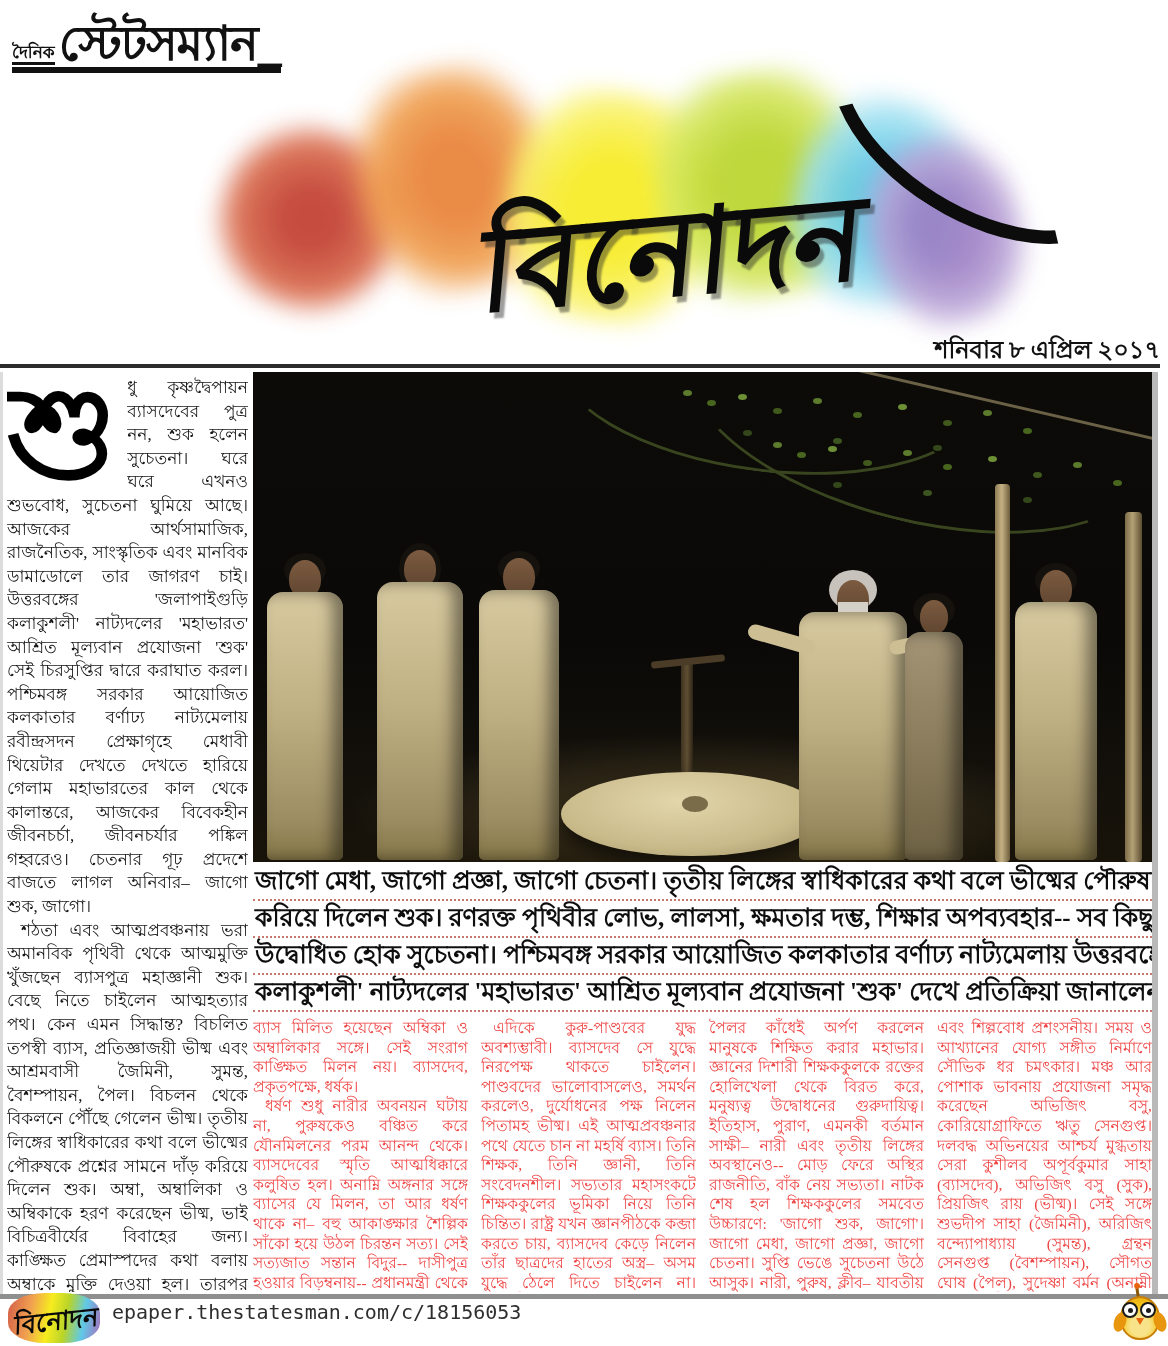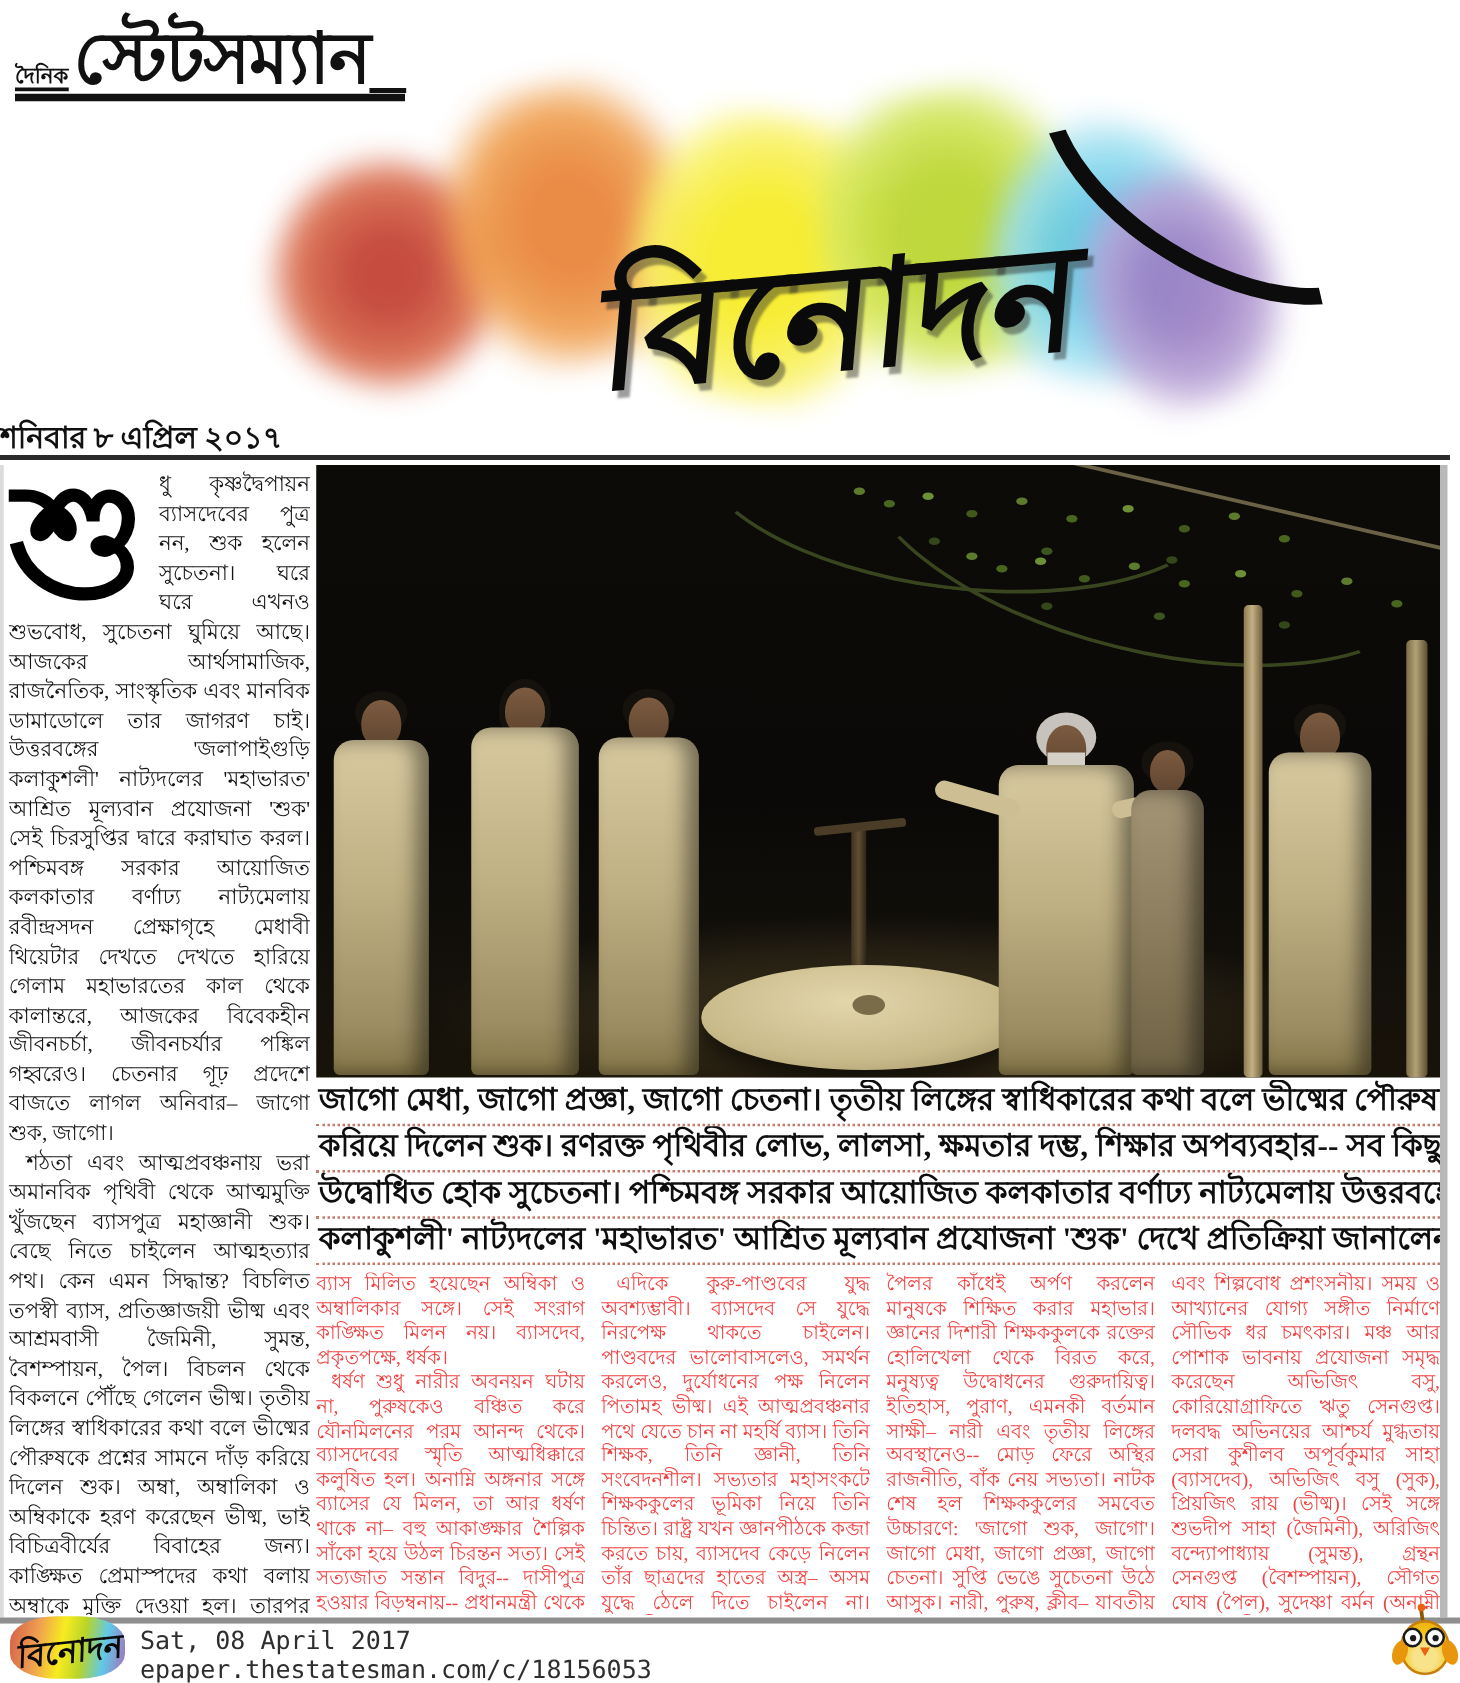--- a/index.html
+++ b/index.html
@@ -15,21 +15,21 @@
   .paper-logo {
     position:absolute; left:12px; top:22px;
     display:flex; align-items:flex-end; gap:4px;
     border-bottom:6px solid #111; padding-bottom:2px;
     color:#111;
   }
   .paper-logo .prefix {
     font-size:17px; font-weight:bold; border-bottom:3px solid #111; line-height:1.05;
   }
   .paper-logo .name {
-    font-size:57px; font-weight:bold; line-height:0.9; letter-spacing:-1px;
+    font-size:48px; font-weight:bold; line-height:0.9; letter-spacing:-1px;
     font-family:"Liberation Serif", serif;
     text-align:right;
   }
   .splash { position:absolute; left:225px; top:34px; width:730px; height:296px; }
   .blob { position:absolute; border-radius:35%; filter:blur(10px); opacity:.9; }
   .blob.red    { left:-10px; top:90px;  width:190px; height:190px; background:radial-gradient(#c0392b 20%, #d96a4a 55%, transparent 75%); transform:rotate(20deg); }
   .blob.orange { left:130px; top:30px;  width:200px; height:230px; background:radial-gradient(#e87f33 25%, #f0a050 55%, transparent 78%); transform:rotate(-12deg); }
   .blob.yellow { left:280px; top:55px;  width:210px; height:235px; background:radial-gradient(#f7ec1f 30%, #f9f26a 60%, transparent 80%); transform:rotate(9deg); }
   .blob.green  { left:430px; top:35px;  width:210px; height:230px; background:radial-gradient(#b9d428 28%, #d3e65c 58%, transparent 80%); transform:rotate(-8deg); }
   .blob.cyan   { left:565px; top:60px;  width:180px; height:215px; background:radial-gradient(#5fc9e8 25%, #9adef0 55%, transparent 78%); transform:rotate(14deg); }
@@ -41,21 +41,21 @@
     text-shadow:5px 6px 2px rgba(40,40,40,.45);
     font-family:"Liberation Serif", serif;
   }
   .swoosh {
     position:absolute; left:590px; top:-4px; width:330px; height:190px;
     border:14px solid transparent; border-top:14px solid #0c0c0c; border-radius:50%;
     transform:rotate(-148deg);
   }
   .date-line {
     position:absolute; left:0; top:331px; width:1160px;
-    text-align:left; font-size:24px; font-weight:bold; color:#111;
+    text-align:right; font-size:24px; font-weight:bold; color:#111;
   }
   .top-rule { position:absolute; left:0; top:364px; width:1160px; height:4px; background:#2b2b2b; }
 
   
   .frame-right  { position:absolute; left:1152px; top:372px; width:6px; height:922px; background:#b9b9b9; }
   .frame-left   { position:absolute; left:0; top:372px; width:3px; height:922px; background:#dcdcdc; }
   .footer-rule  { position:absolute; left:0; top:1294px; width:1168px; height:5px; background:#8f8f8f; }
 
   
   .left-col {
@@ -270,21 +270,20 @@
 
 <div class="frame-left"></div>
 <div class="frame-right"></div>
 <div class="footer-rule"></div>
 
 <div class="footer">
   <div class="footer-logo">
     <span>বিনোদন</span>
   </div>
   <div class="footer-text">
-    <div>Sat, 08 April 2017</div>
     <div><a href="#">epaper.thestatesman.com/c/18156053</a></div>
   </div>
 </div>
 
 <div class="owl">
   <div class="crest"></div>
   <div class="body"></div>
   <div class="wing-l"></div>
   <div class="wing-r"></div>
   <div class="eye l"></div>

